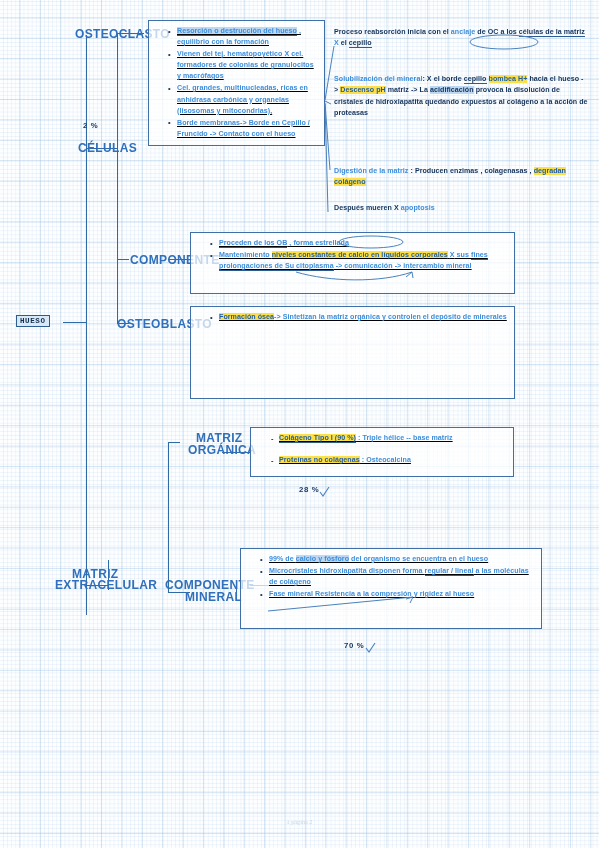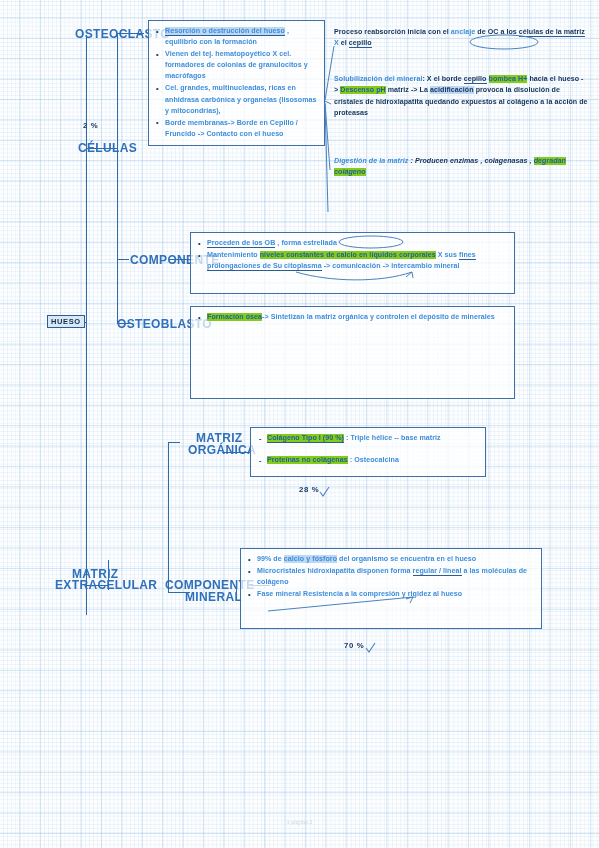--- a/index.html
+++ b/index.html
@@ -23,21 +23,22 @@
     background-position:-1px -3px,-1px -3px,-1px -3px,-1px -3px;
   }
   #sheet{position:absolute;inset:0;}
 
   
   .tbox{
     position:absolute;
     border:1px solid #3f6fa8;
     background:rgba(255,255,255,.72);
     box-sizing:border-box;
-    padding:5px 7px 5px 6px;
+    padding:5px 7px 5px 18px;
+    text-decoration:underline;
   }
   .txt{
     color:#1b3a63;
     font-weight:bold;
     font-size:7.1px;
     line-height:11.1px;
     letter-spacing:.05px;
   }
   .plain{
     position:absolute;
@@ -55,21 +56,21 @@
   ul.bl>li:before{
     content:"•";
     position:absolute;left:1px;top:-.5px;
     color:#1b3a63;font-size:7.5px;
   }
   ul.dash>li:before{content:"-";left:2px;top:0px;}
 
   
   .hl{background:#bcd8f2;}
   .bl{color:#3d8ddb;font-weight:bold;margin-top:11px;}
-  .blhl{color:#1f5fa8;background:#84cc16;font-weight:bold;margin-top:44px;}
+  .blhl{color:#1f5fa8;background:#fde047;font-weight:bold;margin-top:44px;}
   .ul{border-bottom:1px solid #2d5c92;}
 
   
   .lbl{
     position:absolute;
     color:#2f6fbb;
     font-weight:bold;
     font-size:12px;
     letter-spacing:.35px;
     white-space:nowrap;
@@ -132,21 +133,21 @@
   <div class="ln lnv" style="left:108px;top:560px;height:30px;"></div>
 
   <div class="ln lnv" style="left:168px;top:442px;height:150px;"></div>
   <div class="ln lnh" style="left:168px;top:442px;width:12px;"></div>
   <div class="ln lnh" style="left:168px;top:592px;width:22px;"></div>
   <div class="ln lnh" style="left:222px;top:452px;width:28px;"></div>
   <div class="ln lnh" style="left:250px;top:585px;width:20px;"></div>
   <div class="ln lnv" style="left:250px;top:452px;height:8px;"></div>
   <div class="ln lnv" style="left:236px;top:580px;height:12px;"></div>
 
-  <div class="boxlbl" style="left:47px;top:315px;">HUESO</div>
+  <div class="boxlbl" style="left:16px;top:315px;font-family:Liberation Mono, monospace;">HUESO</div>
 
   <div class="lbl" style="left:78px;top:143px;">CÉLULAS</div>
   <div class="pct" style="left:83px;top:121px;">2 %</div>
 
   <div class="lbl" style="left:72px;top:569px;text-align:center;">MATRIZ</div>
   <div class="lbl" style="left:55px;top:580px;">EXTRACELULAR</div>
 
   <div class="lbl" style="left:75px;top:29px;">OSTEOCLASTO</div>
   <div class="lbl" style="left:130px;top:255px;">COMPONENTE</div>
   <div class="lbl" style="left:117px;top:319px;">OSTEOBLASTO</div>
@@ -170,39 +171,42 @@
   </div>
 
   <div class="plain txt" style="left:334px;top:27px;width:252px;">
     Proceso reabsorción inicia con el <span class="bl">anclaje</span> de OC a los <span class="ul">células de la matriz</span> <span class="bl">X</span> el <span class="ul">cepillo</span>
   </div>
 
   <div class="plain txt" style="left:334px;top:74px;width:254px;">
     <span class="bl">Solubilización del mineral</span>: X el borde <span class="ul">cepillo</span> <span class="blhl">bombea H+</span> hacia el hueso - &gt; <span class="blhl">Descenso pH</span> matriz -&gt; La <span class="hl">acidificación</span> provoca la disolución de cristales de hidroxiapatita quedando expuestos al colágeno a la acción de proteasas
   </div>
 
-  <div class="plain txt" style="left:334px;top:156px;width:250px;font-style:italic;">
+  <div class="plain txt" style="left:334px;top:166px;width:250px;">
     <span class="bl">Digestión de la matriz</span> : Producen enzimas , colagenasas , <span class="blhl">degradan colágeno</span>
   </div>
 
+  <div class="plain txt" style="left:334px;top:203px;width:230px;">
+    Después mueren X <span class="bl">apoptosis</span>
+  </div>
 
   <div class="tbox" style="left:190px;top:232px;width:325px;height:62px;">
     <ul class="bl txt">
       <li><span class="ul">Proceden de los OB</span> , forma estrellada</li>
       <li>Mantenimiento <span class="blhl">niveles constantes de calcio en líquidos corporales</span> <span class="bl">X</span> sus <span class="ul">fines prolongaciones de Su citoplasma</span> -&gt; comunicación -&gt; intercambio mineral</li>
     </ul>
   </div>
 
   <div class="tbox" style="left:190px;top:306px;width:325px;height:93px;">
     <ul class="bl txt">
       <li><span class="blhl">Formación ósea</span>-&gt; Sintetizan la matriz orgánica y controlen el depósito de minerales</li>
     </ul>
   </div>
 
-  <div class="tbox" style="left:250px;top:427px;width:236px;height:50px;">
+  <div class="tbox" style="left:250px;top:427px;width:264px;height:50px;">
     <ul class="bl dash txt">
       <li style="margin-bottom:11px;"><span class="blhl ul">Colágeno Tipo I (90 %)</span> : Triple hélice -- base matriz</li>
       <li><span class="blhl">Proteínas no colágenas</span> : Osteocalcina</li>
     </ul>
   </div>
 
   <div class="tbox" style="left:240px;top:548px;width:302px;height:81px;">
     <ul class="bl txt">
       <li>99% de <span class="hl bl">calcio y fósforo</span> del organismo se encuentra en el hueso</li>
       <li>Microcristales hidroxiapatita disponen forma <span class="ul">regular / lineal</span> a las moléculas de colágeno</li>

